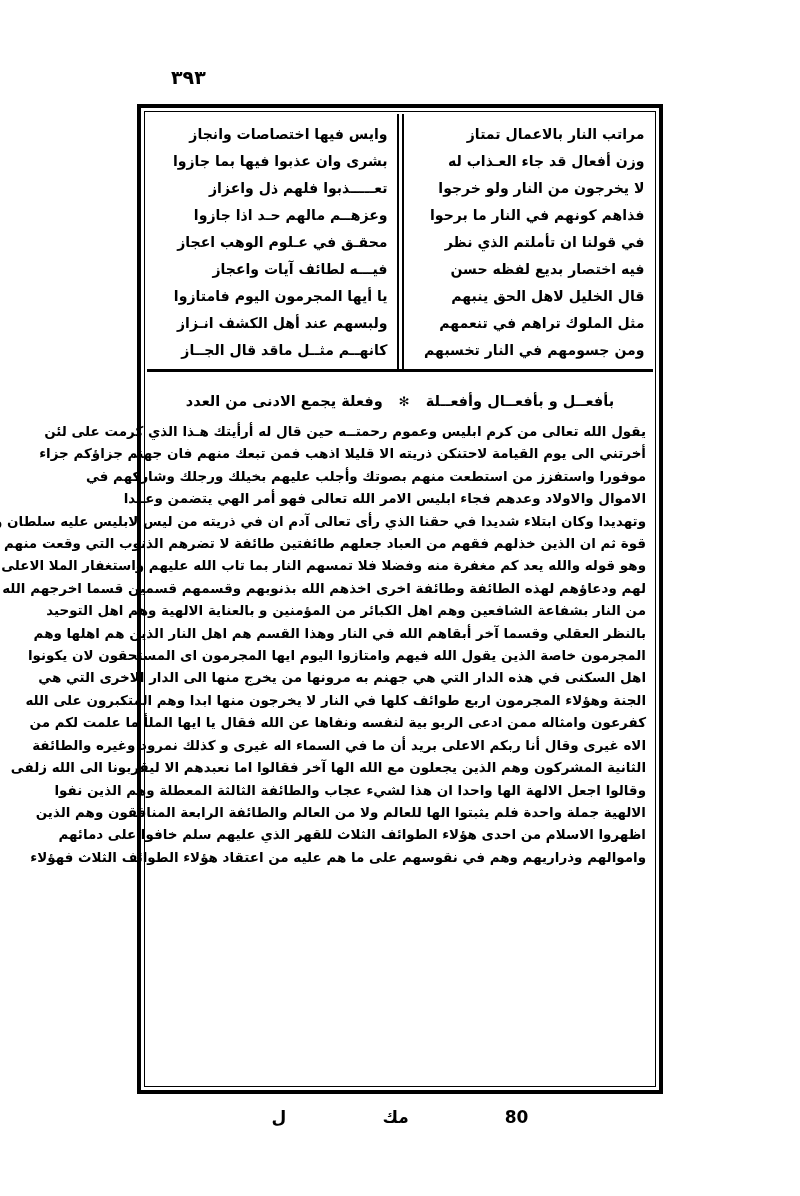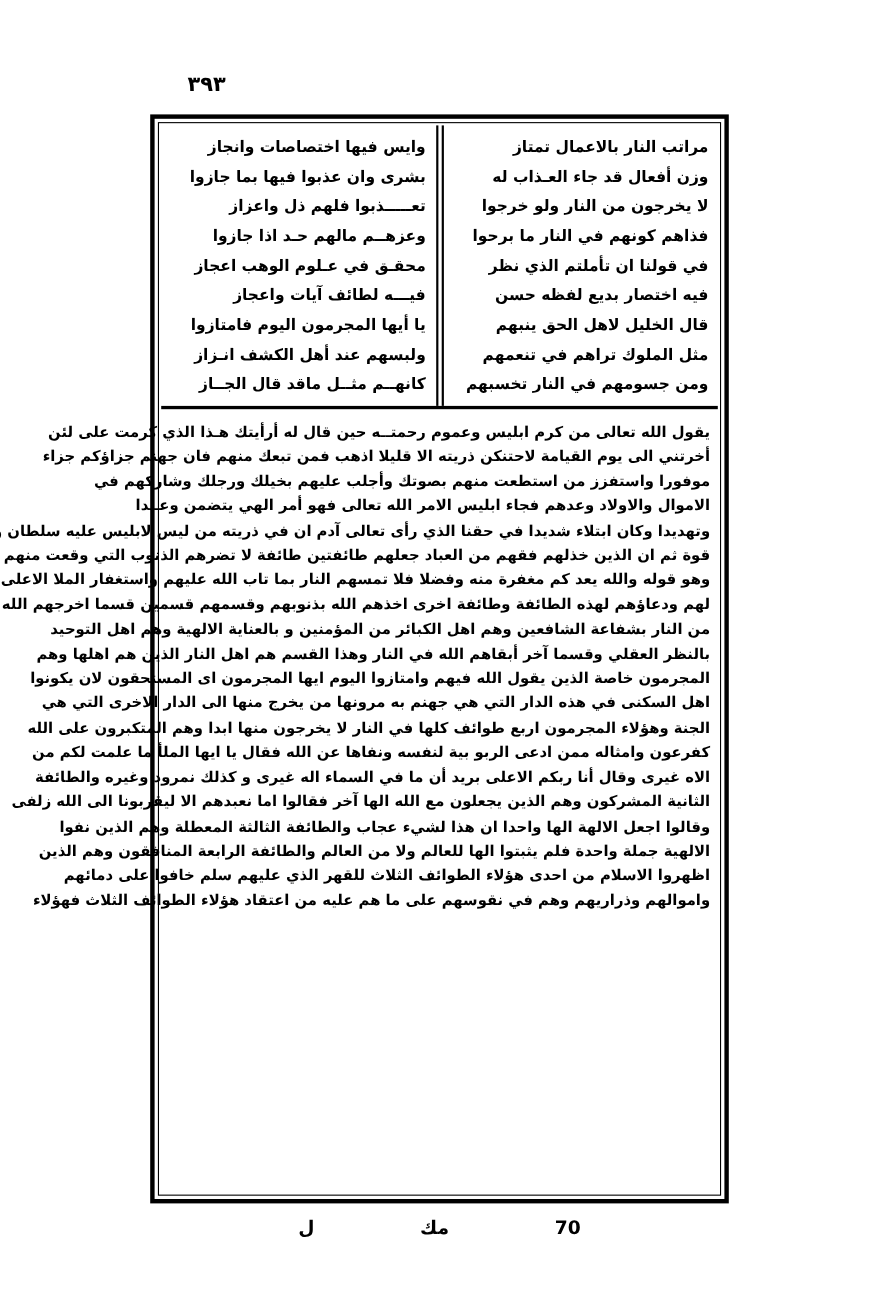--- a/index.html
+++ b/index.html
@@ -188,20 +188,23 @@
       <div class="verse-line">فيـــه لطائف آيات واعجاز</div>
       <div class="verse-line">يا أيها المجرمون اليوم فامتازوا</div>
       <div class="verse-line">ولبسهم عند أهل الكشف انـزاز</div>
       <div class="verse-line">كانهــم مثــل ماقد قال الجــاز</div>
     </div>
   </div>
 
   <div class="prose-block">
 
 
+    <div class="verse-center">
+      <span>بأفعــل و بأفعــال وأفعــلة</span><span class="star">✻</span><span>وفعلة يجمع الادنى من العدد</span>
+    </div>
 
     <div class="prose-body">
       <div class="prose-line">يقول الله تعالى من كرم ابليس وعموم رحمتــه حين قال له أرأيتك هـذا الذي كرمت على لئن</div>
       <div class="prose-line">أخرتني الى يوم القيامة لاحتنكن ذريته الا قليلا  اذهب فمن تبعك منهم فان جهنم جزاؤكم جزاء</div>
       <div class="prose-line">موفورا واستفزز من استطعت منهم بصوتك وأجلب عليهم بخيلك ورجلك وشاركهم في</div>
       <div class="prose-line">الاموال والاولاد وعدهم  فجاء ابليس الامر الله تعالى فهو أمر الهي يتضمن وعــدا</div>
       <div class="prose-line">وتهديدا وكان ابتلاء شديدا في حقنا الذي رأى تعالى آدم ان في ذريته من ليس لابليس عليه سلطان ولا</div>
       <div class="prose-line">قوة ثم ان الذين خذلهم فقهم من العباد جعلهم طائفتين طائفة لا تضرهم الذنوب التي وقعت منهم</div>
       <div class="prose-line">وهو قوله والله يعد كم مغفرة منه وفضلا فلا تمسهم النار بما تاب الله عليهم واستغفار الملا الاعلى</div>
       <div class="prose-line">لهم ودعاؤهم لهذه الطائفة وطائفة اخرى اخذهم الله بذنوبهم وقسمهم قسمين قسما اخرجهم الله</div>
@@ -216,16 +219,16 @@
       <div class="prose-line">وقالوا اجعل الالهة الها واحدا ان هذا لشيء عجاب  والطائفة الثالثة المعطلة وهم الذين نفوا</div>
       <div class="prose-line">الالهية جملة واحدة فلم يثبتوا الها للعالم ولا من العالم  والطائفة الرابعة المنافقون وهم الذين</div>
       <div class="prose-line">اظهروا الاسلام من احدى هؤلاء الطوائف الثلاث للقهر الذي عليهم سلم خافوا على دمائهم</div>
       <div class="prose-line">واموالهم وذراريهم وهم في نقوسهم على ما هم عليه من اعتقاد هؤلاء الطوائف الثلاث فهؤلاء</div>
     </div>
 
   </div>
 </div>
 
 <div class="footer-marks">
-  <span class="footer-mark">70</span>
+  <span class="footer-mark">80</span>
   <span class="footer-mark">مك</span>
   <span class="footer-mark">ل</span>
 </div>
 
 </body></html>

